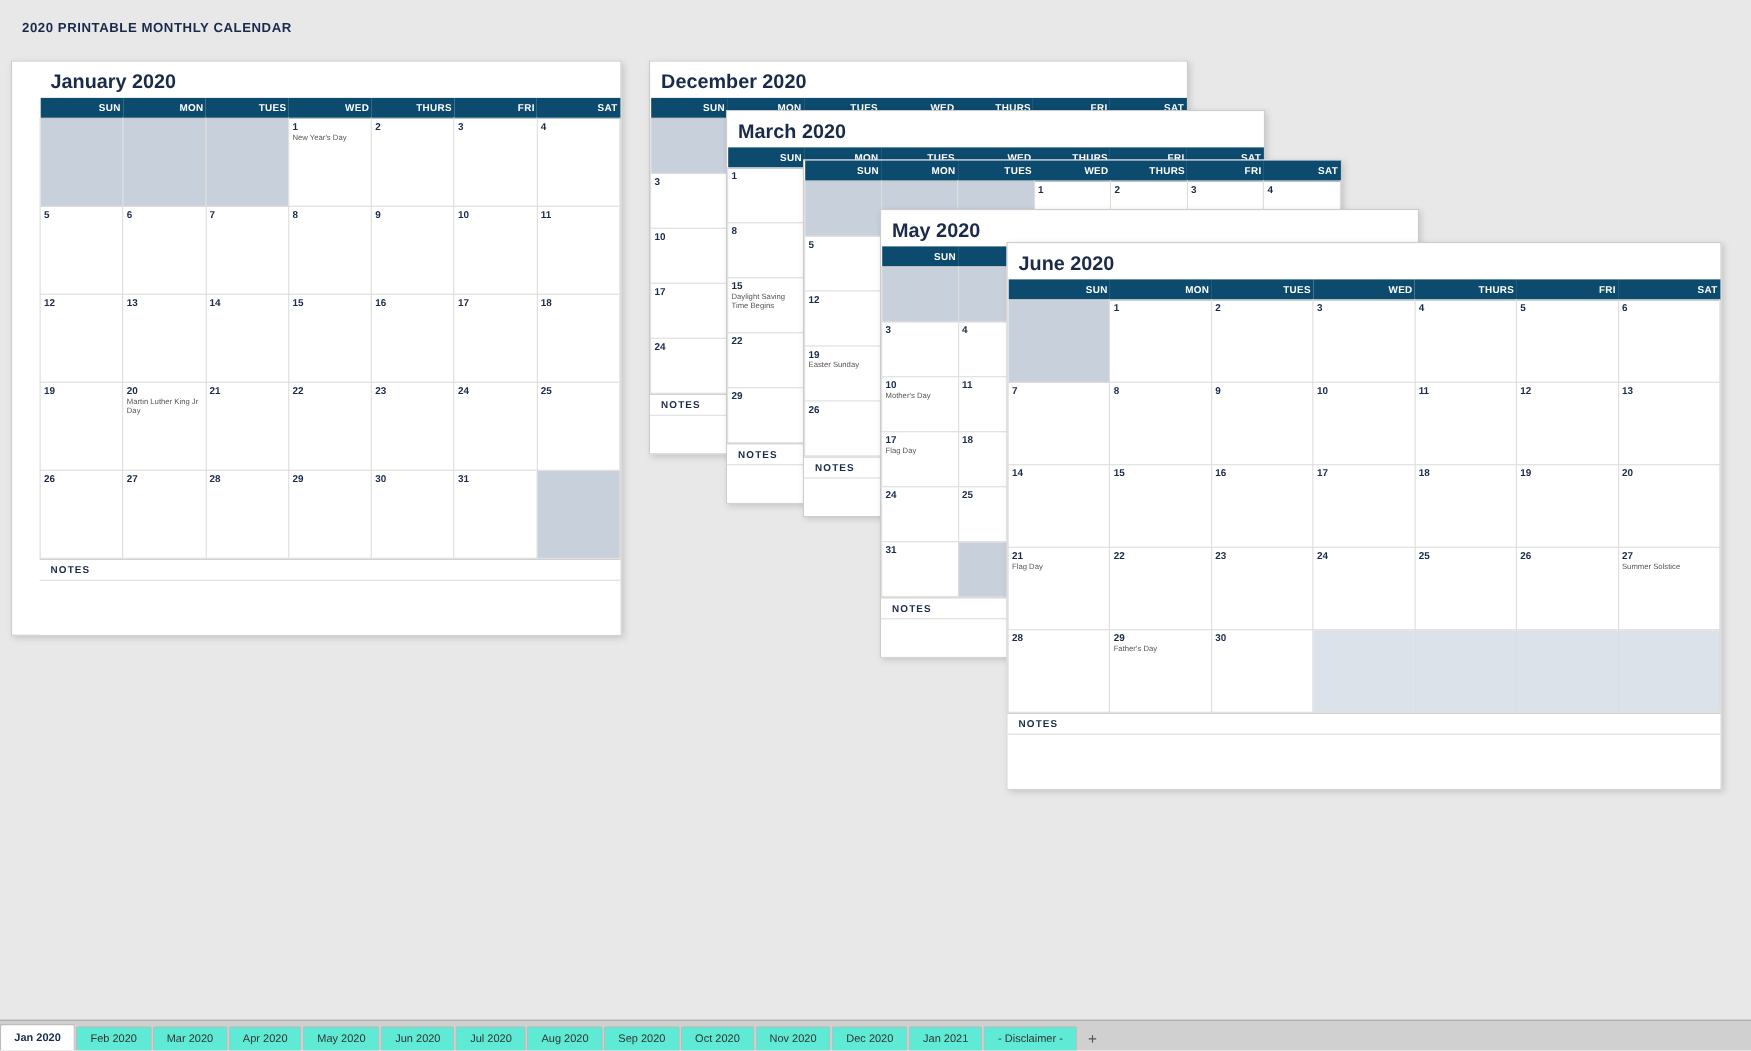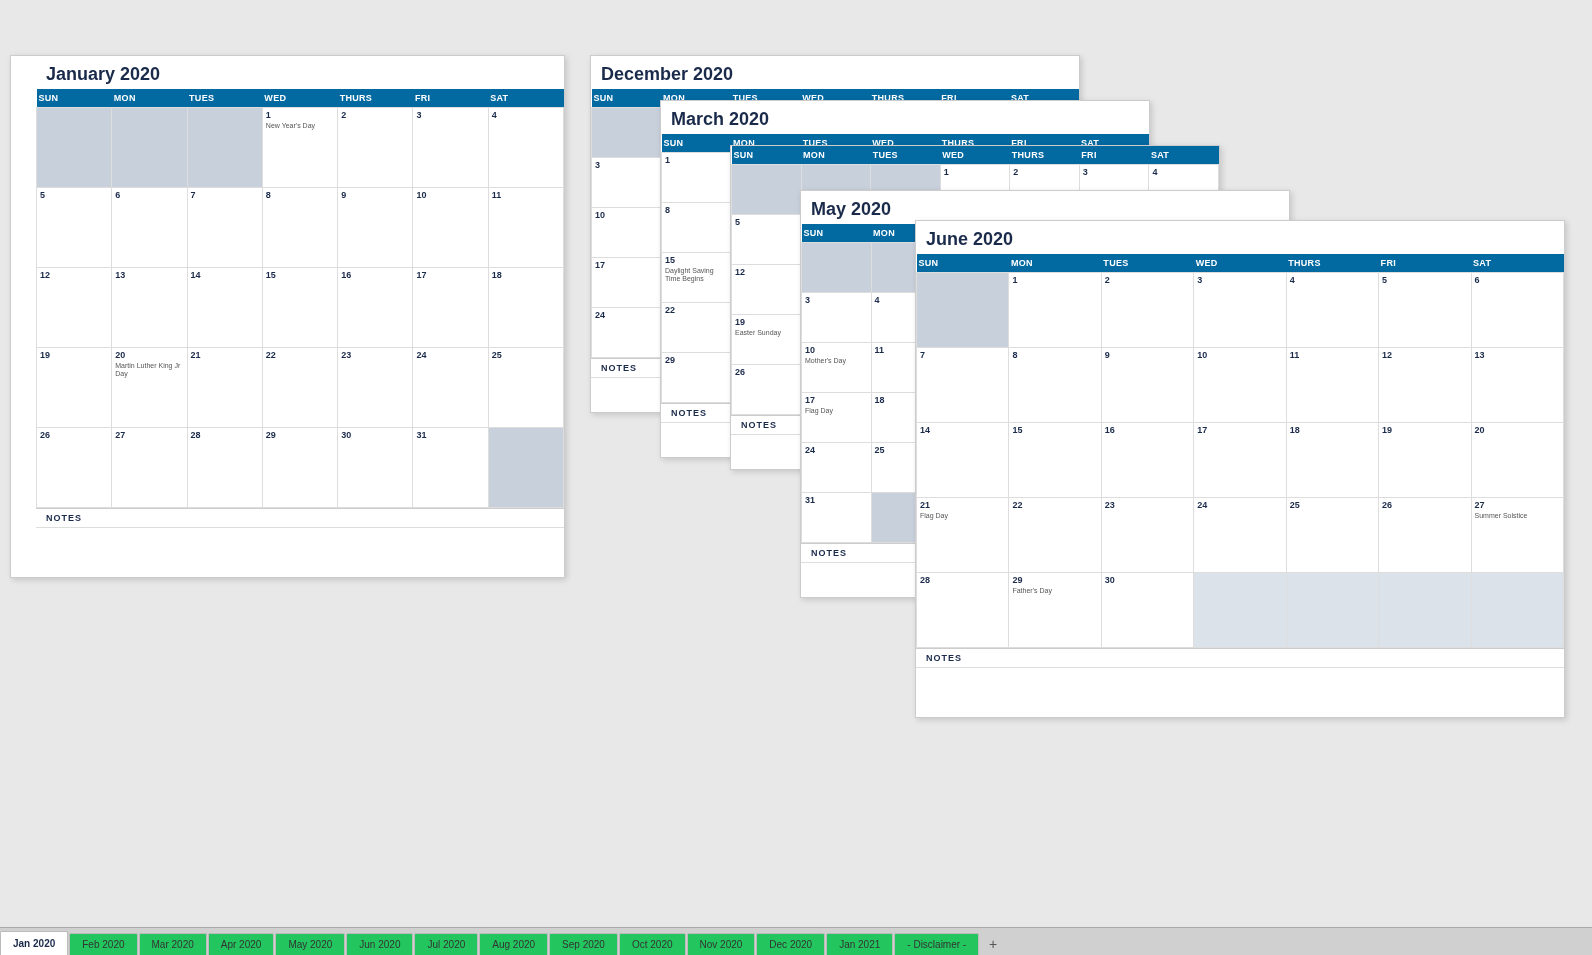--- a/index.html
+++ b/index.html
@@ -51,25 +51,25 @@
       color: #1a2a4a;
       padding: 8px 10px 4px 10px;
     }
 
     .cal-grid {
       width: 100%;
       border-collapse: collapse;
     }
 
     .cal-grid th {
-      background: #0369a1;
+      background: #0c4a6e;
       color: #fff;
       font-size: 9px;
       font-weight: 700;
-      text-align: left;
+      text-align: right;
       padding: 4px 2px;
       letter-spacing: 0.3px;
     }
 
     .cal-grid td {
       border: 1px solid #ddd;
       vertical-align: top;
       font-size: 9px;
       color: #1a2a4a;
       padding: 2px 3px;
@@ -125,21 +125,21 @@
 
     .tab-item {
       height: 22px;
       padding: 0 12px;
       font-size: 10px;
       display: flex;
       align-items: center;
       cursor: pointer;
       border: 1px solid #bbb;
       border-bottom: none;
-      background: #22c55e;
+      background: #5eead4;
       color: #333;
       margin-right: 1px;
       border-radius: 2px 2px 0 0;
     }
 
     .tab-item.active {
       background: #fff;
       color: #1a2a4a;
       font-weight: 600;
       height: 24px;
@@ -197,20 +197,21 @@
 
     .jan-grid td { height: 80px; }
     .small-grid td { height: 50px; }
     .jun-grid td { height: 75px; }
   </style>
 </head>
 <body>
 
 <div class="app-container">
   <div class="main-content">
+    <div class="page-title">2020 PRINTABLE MONTHLY CALENDAR</div>
 
     <div class="calendar-card" id="cal-jan">
       <div class="cal-month-title">January 2020</div>
       <table class="cal-grid jan-grid">
         <thead>
           <tr>
             <th>SUN</th>
             <th>MON</th>
             <th>TUES</th>
             <th>WED</th>

